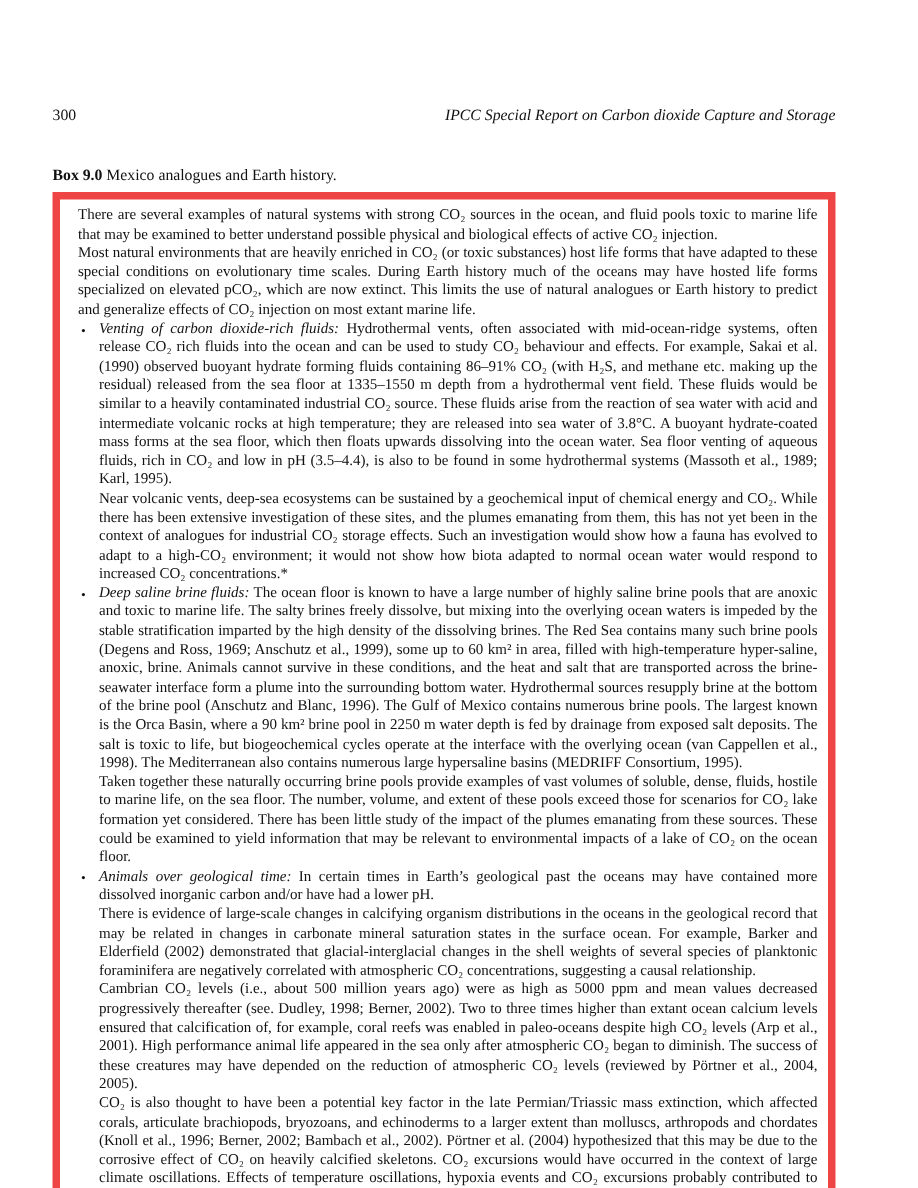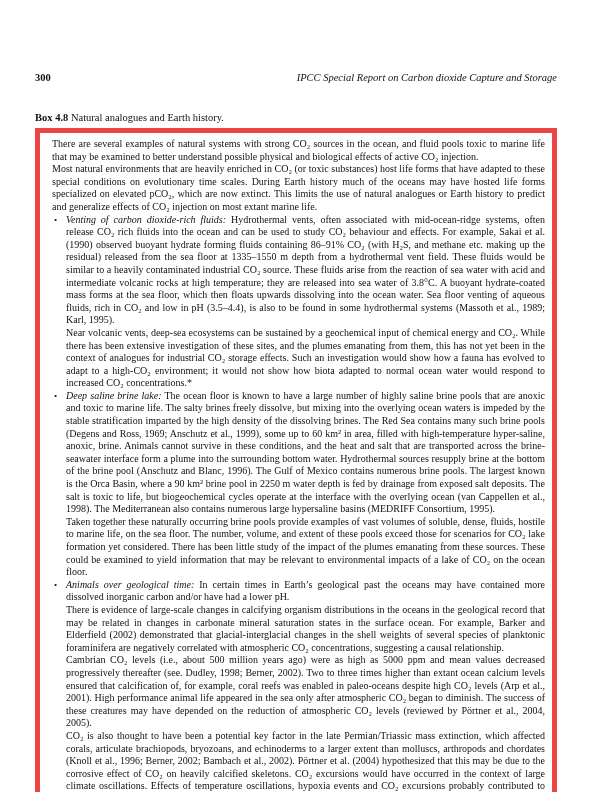--- a/index.html
+++ b/index.html
@@ -15,21 +15,21 @@
     width: 612px; height: 792px;
     padding: 27px 55px 0 35px;
   }
   .page-header {
     display: flex;
     justify-content: space-between;
     align-items: baseline;
     font-size: 10.5px;
     line-height: 13px;
   }
-  .page-number { font-weight: bold; margin-top: 24px; }
+  .page-number { font-weight: normal; margin-top: 24px; }
   .header-title { font-style: italic; margin-top: 44px; }
   .box-heading {
     margin-top: 27px;
     font-size: 10.5px;
     line-height: 13px;
   }
   .box-label { font-weight: bold; }
   .content-box {
     margin-top: 4px;
     border: 5px solid #ef4444;
@@ -57,42 +57,42 @@
 <body>
 
 <div class="page">
 
   <div class="page-header">
     <span class="page-number">300</span>
     <span class="header-title">IPCC Special Report on Carbon dioxide Capture and Storage</span>
   </div>
 
   <div class="box-heading">
-    <span class="box-label">Box 4.8</span>
-    <span>Natural analogues and Earth history.</span>
+    <span class="box-label">Box 9.0</span>
+    <span>Mexico analogues and Earth history.</span>
   </div>
 
   <div class="content-box">
 
     <p>There are several examples of natural systems with strong CO₂ sources in the ocean, and fluid pools toxic to marine life that may be examined to better understand possible physical and biological effects of active CO₂ injection.</p>
     <p>Most natural environments that are heavily enriched in CO₂ (or toxic substances) host life forms that have adapted to these special conditions on evolutionary time scales. During Earth history much of the oceans may have hosted life forms specialized on elevated pCO₂, which are now extinct. This limits the use of natural analogues or Earth history to predict and generalize effects of CO₂ injection on most extant marine life.</p>
 
     <div class="bullet-item">
       <span class="bullet-marker">•</span>
       <p>
         <span class="bullet-lead">Venting of carbon dioxide-rich fluids:</span>
         <span>Hydrothermal vents, often associated with mid-ocean-ridge systems, often release CO₂ rich fluids into the ocean and can be used to study CO₂ behaviour and effects. For example, Sakai et al. (1990) observed buoyant hydrate forming fluids containing 86–91% CO₂ (with H₂S, and methane etc. making up the residual) released from the sea floor at 1335–1550 m depth from a hydrothermal vent field. These fluids would be similar to a heavily contaminated industrial CO₂ source. These fluids arise from the reaction of sea water with acid and intermediate volcanic rocks at high temperature; they are released into sea water of 3.8°C. A buoyant hydrate-coated mass forms at the sea floor, which then floats upwards dissolving into the ocean water. Sea floor venting of aqueous fluids, rich in CO₂ and low in pH (3.5–4.4), is also to be found in some hydrothermal systems (Massoth et al., 1989; Karl, 1995).</span>
       </p>
       <p>Near volcanic vents, deep-sea ecosystems can be sustained by a geochemical input of chemical energy and CO₂. While there has been extensive investigation of these sites, and the plumes emanating from them, this has not yet been in the context of analogues for industrial CO₂ storage effects. Such an investigation would show how a fauna has evolved to adapt to a high-CO₂ environment; it would not show how biota adapted to normal ocean water would respond to increased CO₂ concentrations.*</p>
     </div>
 
     <div class="bullet-item">
       <span class="bullet-marker">•</span>
       <p>
-        <span class="bullet-lead">Deep saline brine lake:</span>
+        <span class="bullet-lead">Deep saline brine fluids:</span>
         <span>The ocean floor is known to have a large number of highly saline brine pools that are anoxic and toxic to marine life. The salty brines freely dissolve, but mixing into the overlying ocean waters is impeded by the stable stratification imparted by the high density of the dissolving brines. The Red Sea contains many such brine pools (Degens and Ross, 1969; Anschutz et al., 1999), some up to 60 km² in area, filled with high-temperature hyper-saline, anoxic, brine. Animals cannot survive in these conditions, and the heat and salt that are transported across the brine-seawater interface form a plume into the surrounding bottom water. Hydrothermal sources resupply brine at the bottom of the brine pool (Anschutz and Blanc, 1996). The Gulf of Mexico contains numerous brine pools. The largest known is the Orca Basin, where a 90 km² brine pool in 2250 m water depth is fed by drainage from exposed salt deposits. The salt is toxic to life, but biogeochemical cycles operate at the interface with the overlying ocean (van Cappellen et al., 1998). The Mediterranean also contains numerous large hypersaline basins (MEDRIFF Consortium, 1995).</span>
       </p>
       <p>Taken together these naturally occurring brine pools provide examples of vast volumes of soluble, dense, fluids, hostile to marine life, on the sea floor. The number, volume, and extent of these pools exceed those for scenarios for CO₂ lake formation yet considered. There has been little study of the impact of the plumes emanating from these sources. These could be examined to yield information that may be relevant to environmental impacts of a lake of CO₂ on the ocean floor.</p>
     </div>
 
     <div class="bullet-item">
       <span class="bullet-marker">•</span>
       <p>
         <span class="bullet-lead">Animals over geological time:</span>
         <span>In certain times in Earth’s geological past the oceans may have contained more dissolved inorganic carbon and/or have had a lower pH.</span>

